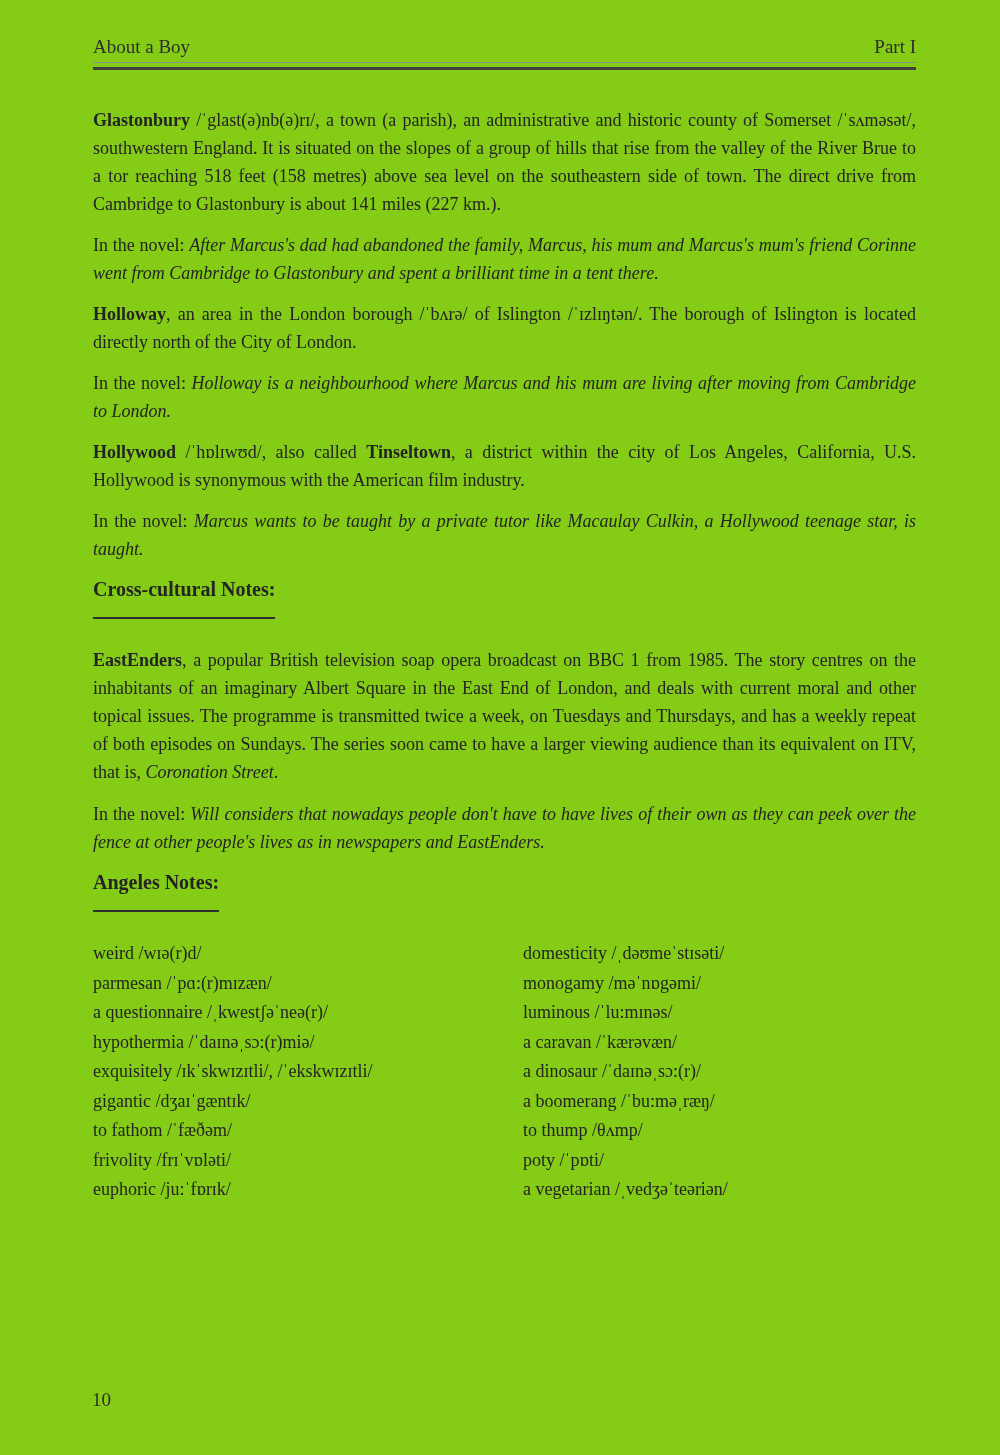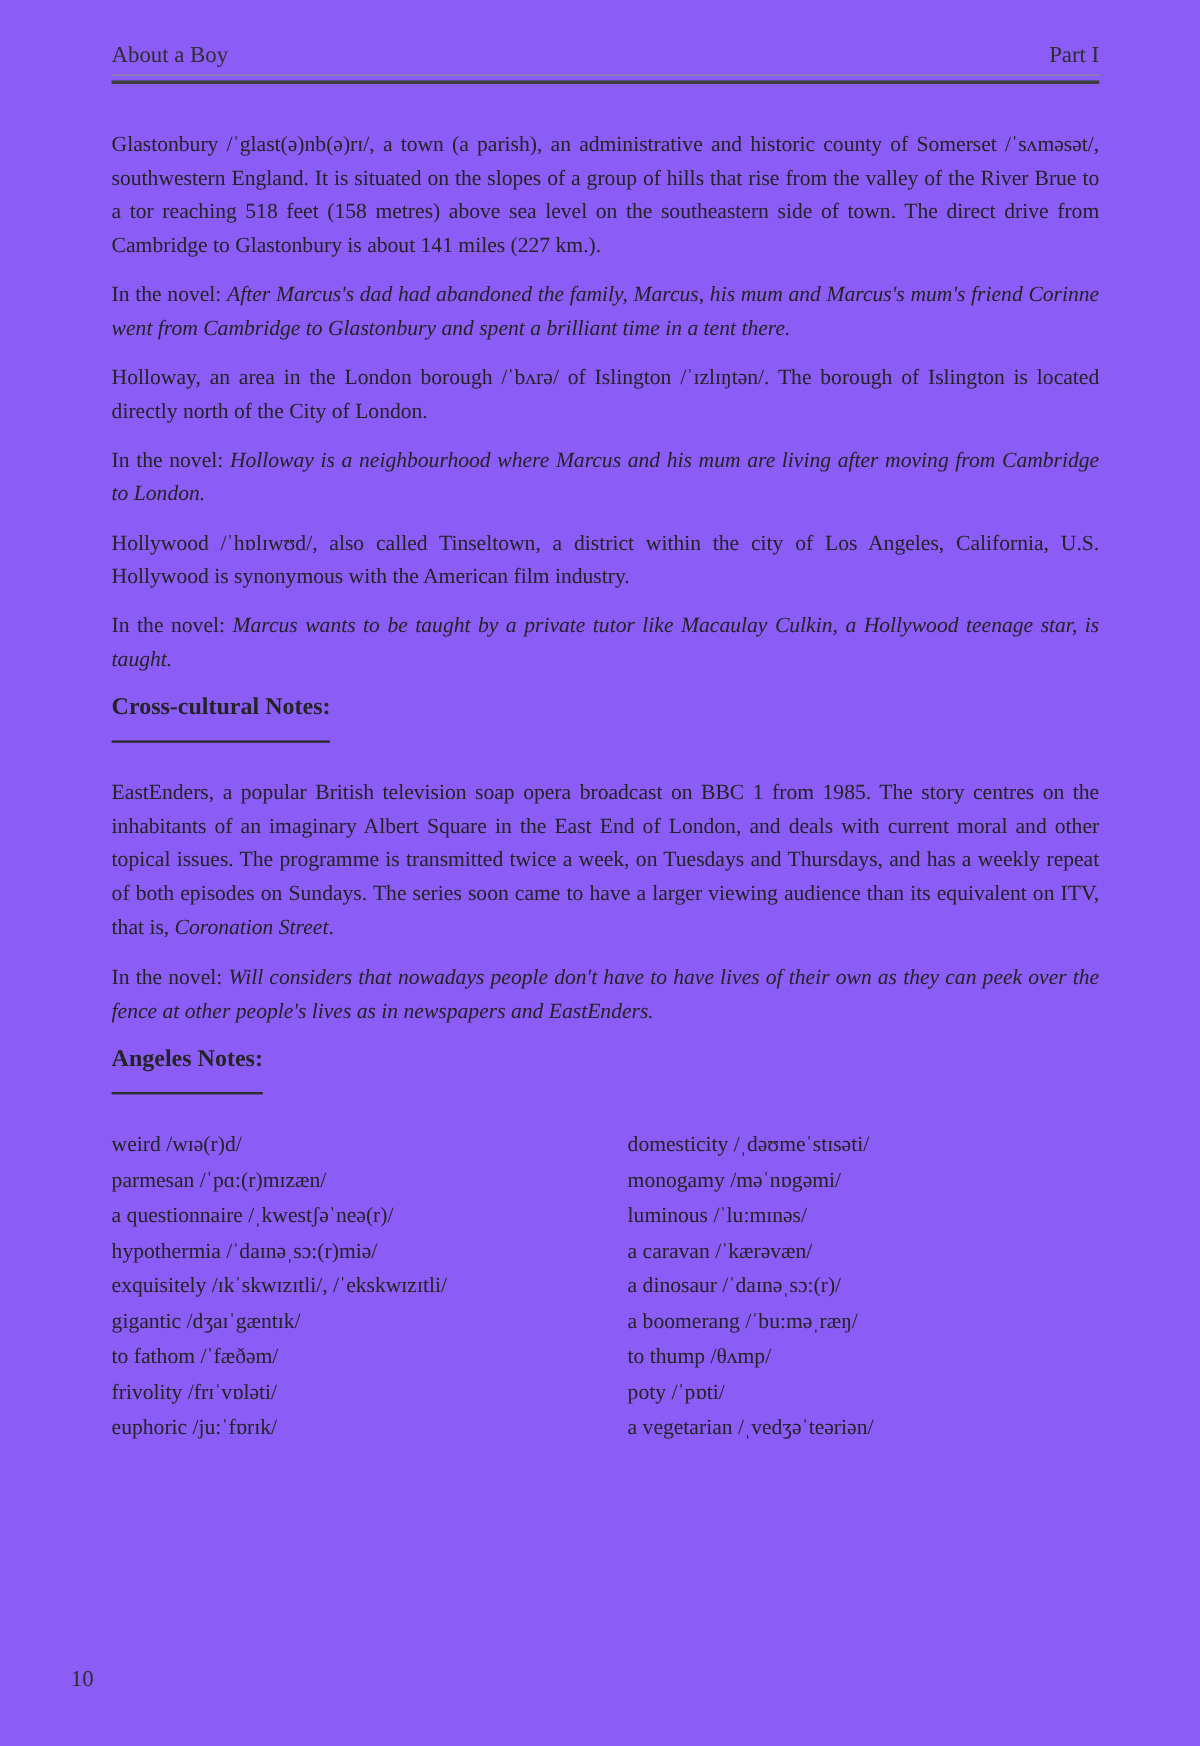--- a/index.html
+++ b/index.html
@@ -5,21 +5,21 @@
   html, body {
     margin: 0;
     padding: 0;
     background: #ffffff;
   }
   .page {
     position: relative;
     width: 1000px;
     height: 1455px;
     margin: 0 auto;
-    background: #8b5cf6;
+    background: #84cc16;
     box-sizing: border-box;
     padding: 36px 84px 0 93px;
     overflow: hidden;
     font-family: "Liberation Serif", "DejaVu Serif", serif;
     color: #242424;
   }
   
   .running-header {
     display: flex;
     justify-content: space-between;
@@ -41,21 +41,21 @@
   }
   .para {
     margin: 0 0 13px 0;
     text-align: justify;
     line-height: 28px;
   }
   .para-loose {
     margin-top: 14px;
   }
   .r-n { font-style: normal; font-weight: normal; }
-  .r-b { font-weight: normal; }
+  .r-b { font-weight: bold; }
   .r-i { font-style: italic; }
   .section-heading {
     margin: 14px 0 27px 0;
     font-size: 20px;
     font-weight: bold;
     line-height: 24px;
   }
   .heading-underline {
     display: inline-block;
     border-bottom: 2px solid #2e2e2e;
@@ -70,21 +70,21 @@
   .phon-left  { width: 430px; flex: 0 0 430px; }
   .phon-right { flex: 1 1 auto; }
   .phon-line {
     line-height: 29.5px;
     font-size: 18px;
     white-space: nowrap;
   }
   
   .page-number {
     position: absolute;
-    left: 59px;
+    left: 92px;
     bottom: 44px;
     font-size: 19px;
     color: #2e2e2e;
   }
 </style>
 </head>
 <body>
 
 <div class="page">
 

